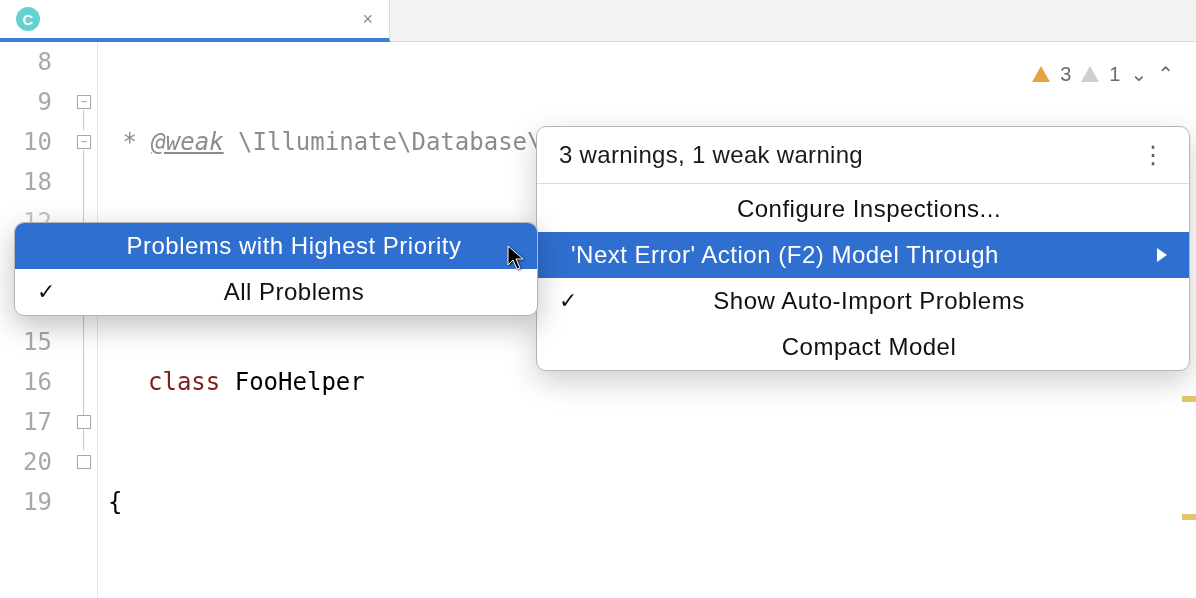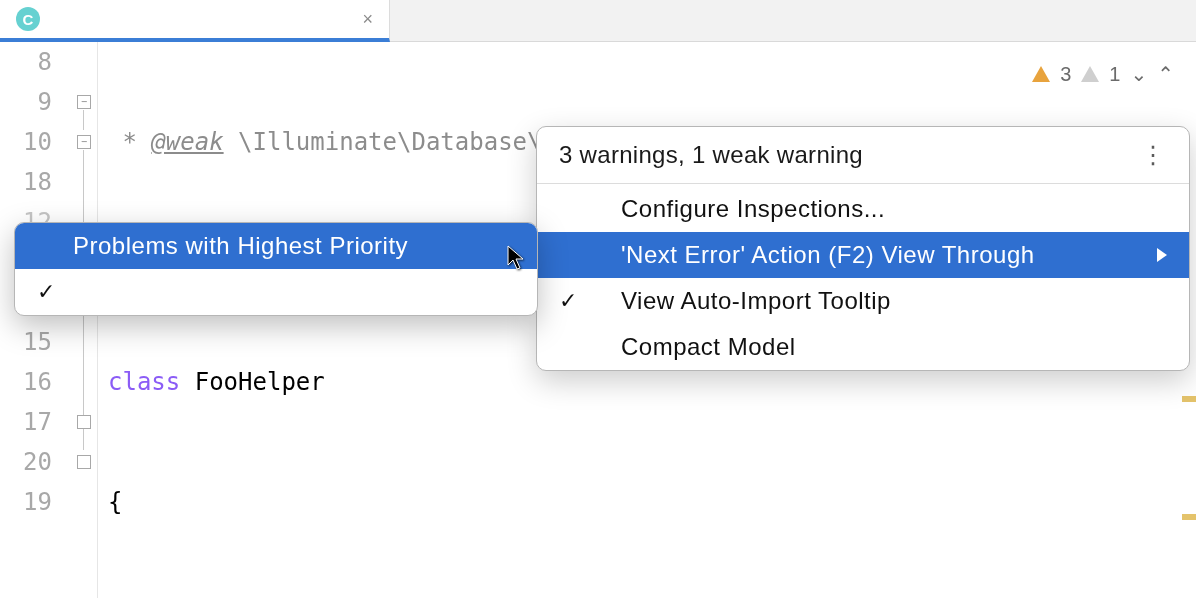--- a/index.html
+++ b/index.html
@@ -98,21 +98,21 @@
   .code {
     flex: 1;
     position: relative;
     white-space: pre;
   }
   .code-line {
     height: 40px;
     padding-left: 10px;
   }
 
-  .kw { color: #8b5cf6; }
+  .kw { color: #7f1d1d; margin-left: 40px; }
   .name { color: #000; text-align: right; }
   .cmt { color: #8c8c8c; }
   .cmt-i { color: #8c8c8c; font-style: italic; text-decoration: underline; }
 
   
   .insp-widget {
     position: absolute;
     top: 12px; right: 22px;
     display: flex;
     align-items: center;
@@ -166,24 +166,25 @@
     color: #5b5b5b;
     font-size: 24px;
     letter-spacing: 2px;
     line-height: 6px;
   }
   .popup-sep { height: 1px; background: #dcdcdc; margin: 2px 0; }
   .popup-item {
     display: flex;
     align-items: center;
     height: 46px;
-    padding: 0 22px 0 84px;
+    padding: 0 22px 0 34px;
     color: #111;
     letter-spacing: 0.5px;
     position: relative;
+    justify-content: center;
   }
   .popup-item.sel {
     background: #2f6fd0;
     color: #fff;
   }
   .popup-item .check {
     position: absolute;
     left: 22px;
     font-size: 22px;
   }
@@ -288,38 +289,39 @@
 <div class="popup" style="left:536px; top:126px; width:654px;">
   <div class="popup-header">
     <span>3 warnings, 1 weak warning</span>
     <span class="dots">⋮</span>
   </div>
   <div class="popup-sep"></div>
   <div class="popup-item">
     <span>Configure Inspections...</span>
   </div>
   <div class="popup-item sel">
-    <span>'Next Error' Action (F2) View Through</span>
+    <span>'Next Error' Action (F2) Model Through</span>
     <span class="tri-r"></span>
   </div>
   <div class="popup-item">
     <span class="check">✓</span>
-    <span>View Auto-Import Tooltip</span>
+    <span>Show Auto-Import Problems</span>
   </div>
   <div class="popup-item">
     <span>Compact Model</span>
   </div>
 </div>
 
 <div class="submenu" style="left:14px; top:222px; width:524px;">
   <div class="popup-item sel" style="height:46px">
     <span>Problems with Highest Priority</span>
   </div>
   <div class="popup-item" style="height:46px">
     <span class="check">✓</span>
+    <span>All Problems</span>
   </div>
 </div>
 
 <div class="cursor" style="left:507px; top:245px;">
   <svg width="20" height="26" viewBox="0 0 20 26">
     <path d="M1 1 L1 20 L6 15 L10 24 L13 23 L9 14 L16 14 Z" fill="#000" stroke="#fff" stroke-width="1"></path>
   </svg>
 </div>
 
 </body></html>

